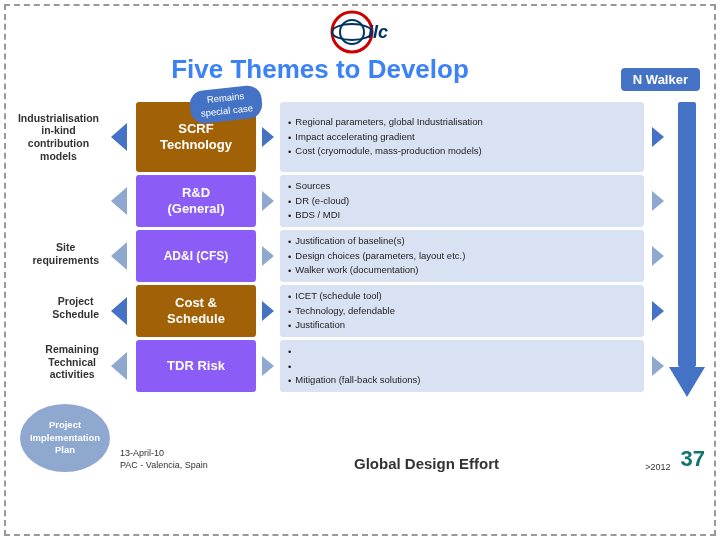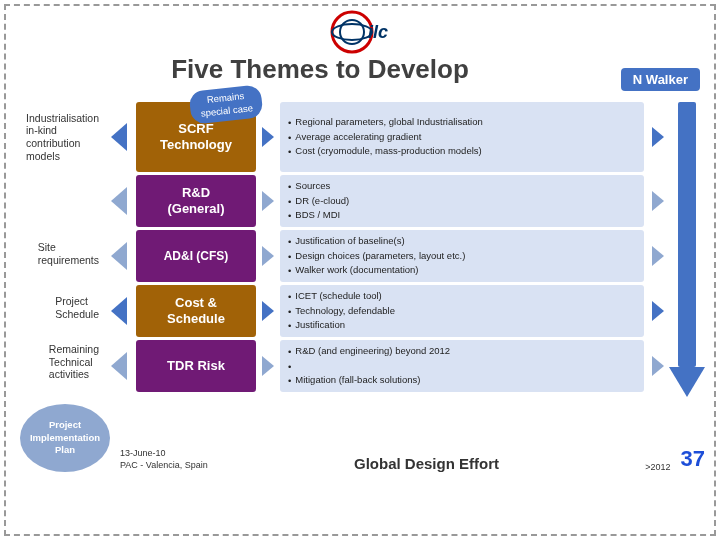--- a/index.html
+++ b/index.html
@@ -23,21 +23,21 @@
     .logo-area {
       display: flex;
       align-items: center;
       gap: 10px;
     }
     .page-title {
       flex: 1;
       text-align: center;
       font-size: 26px;
       font-weight: bold;
-      color: #404040;
+      color: #3b82f6;
       margin-left: -80px;
     }
 
     
     .slide-border {
       position: absolute;
       top: 4px; left: 4px; right: 4px; bottom: 4px;
       border: 2px dashed #999;
       pointer-events: none;
       z-index: 10;
@@ -56,23 +56,24 @@
       display: flex;
       flex-direction: column;
       width: 95px;
       flex-shrink: 0;
       gap: 2px;
       padding-top: 10px;
     }
     .left-label {
       font-size: 10.5px;
       color: #333;
-      text-align: left;
+      text-align: center;
       padding-right: 6px;
       line-height: 1.2;
+      font-weight: bold;
     }
     .left-label-1 { height: 70px; display: flex; align-items: center; justify-content: flex-end; }
     .left-label-2 { height: 52px; display: flex; align-items: center; justify-content: flex-end; }
     .left-label-3 { height: 52px; display: flex; align-items: center; justify-content: flex-end; }
     .left-label-4 { height: 52px; display: flex; align-items: center; justify-content: flex-end; }
     .left-label-5 { height: 52px; display: flex; align-items: center; justify-content: flex-end; }
 
     
     .center-col {
       flex: 1;
@@ -119,21 +120,21 @@
       justify-content: center;
       text-align: center;
       font-weight: bold;
       color: white;
       font-size: 13px;
       border-radius: 3px;
       line-height: 1.2;
       padding: 4px;
     }
     .theme-box-blue { background: #a16207; }
-    .theme-box-light { background: #701a75; }
+    .theme-box-light { background: #8b5cf6; }
 
     
     .row-right-arrow {
       width: 18px;
       flex-shrink: 0;
       display: flex;
       align-items: center;
       justify-content: center;
     }
     .arrow-right-shape {
@@ -238,21 +239,21 @@
     }
     .global-design {
       font-size: 15px;
       font-weight: bold;
       color: #333;
     }
 
     .bottom-right {
       font-size: 22px;
       font-weight: bold;
-      color: #1d4ed8;
+      color: #0f766e;
     }
 
     
     .theme-row-tdr {
       height: 52px;
     }
   </style>
 </head>
 <body>
 
@@ -309,21 +310,21 @@
       <div class="row-right-arrow">
         <div class="arrow-right-shape"></div>
       </div>
       <div class="bullets-box">
         <div class="bullet-item">
           <span class="bullet-dot">•</span>
           <span>Regional parameters, global Industrialisation</span>
         </div>
         <div class="bullet-item">
           <span class="bullet-dot">•</span>
-          <span>Average accelerating gradient</span>
+          <span>Impact accelerating gradient</span>
         </div>
         <div class="bullet-item">
           <span class="bullet-dot">•</span>
           <span>Cost (cryomodule, mass-production models)</span>
         </div>
       </div>
       <div class="row-far-right-arrow">
         <div class="arrow-far-right" style="border-left-color:#4472C4;"></div>
       </div>
     </div>
@@ -413,21 +414,20 @@
       <div class="row-left-arrow">
         <div class="arrow-shape"></div>
       </div>
       <div class="theme-box theme-box-light">TDR Risk</div>
       <div class="row-right-arrow">
         <div class="arrow-right-shape arrow-right-shape-light"></div>
       </div>
       <div class="bullets-box">
         <div class="bullet-item">
           <span class="bullet-dot">•</span>
-          <span>R&amp;D (and engineering) beyond 2012</span>
         </div>
         <div class="bullet-item">
           <span class="bullet-dot">•</span>
         </div>
         <div class="bullet-item">
           <span class="bullet-dot">•</span>
           <span>Mitigation (fall-back solutions)</span>
         </div>
       </div>
       <div class="row-far-right-arrow">
@@ -444,21 +444,21 @@
     </svg>
   </div>
 
 </div>
 
 <div class="bottom-section">
   <div class="project-impl-box">
     <span>Project<br>Implementation<br>Plan</span>
   </div>
   <div class="bottom-date">
-    <span>13-June-10</span><br>
+    <span>13-April-10</span><br>
     <span>PAC - Valencia, Spain</span>
   </div>
   <div class="bottom-center">
     <div class="global-design">Global Design Effort</div>
   </div>
   <div style="margin-left:auto; font-size:9px; color:#333; align-self:flex-end;">
     <span>&gt;2012</span>
   </div>
   <div class="bottom-right">37</div>
 </div>

